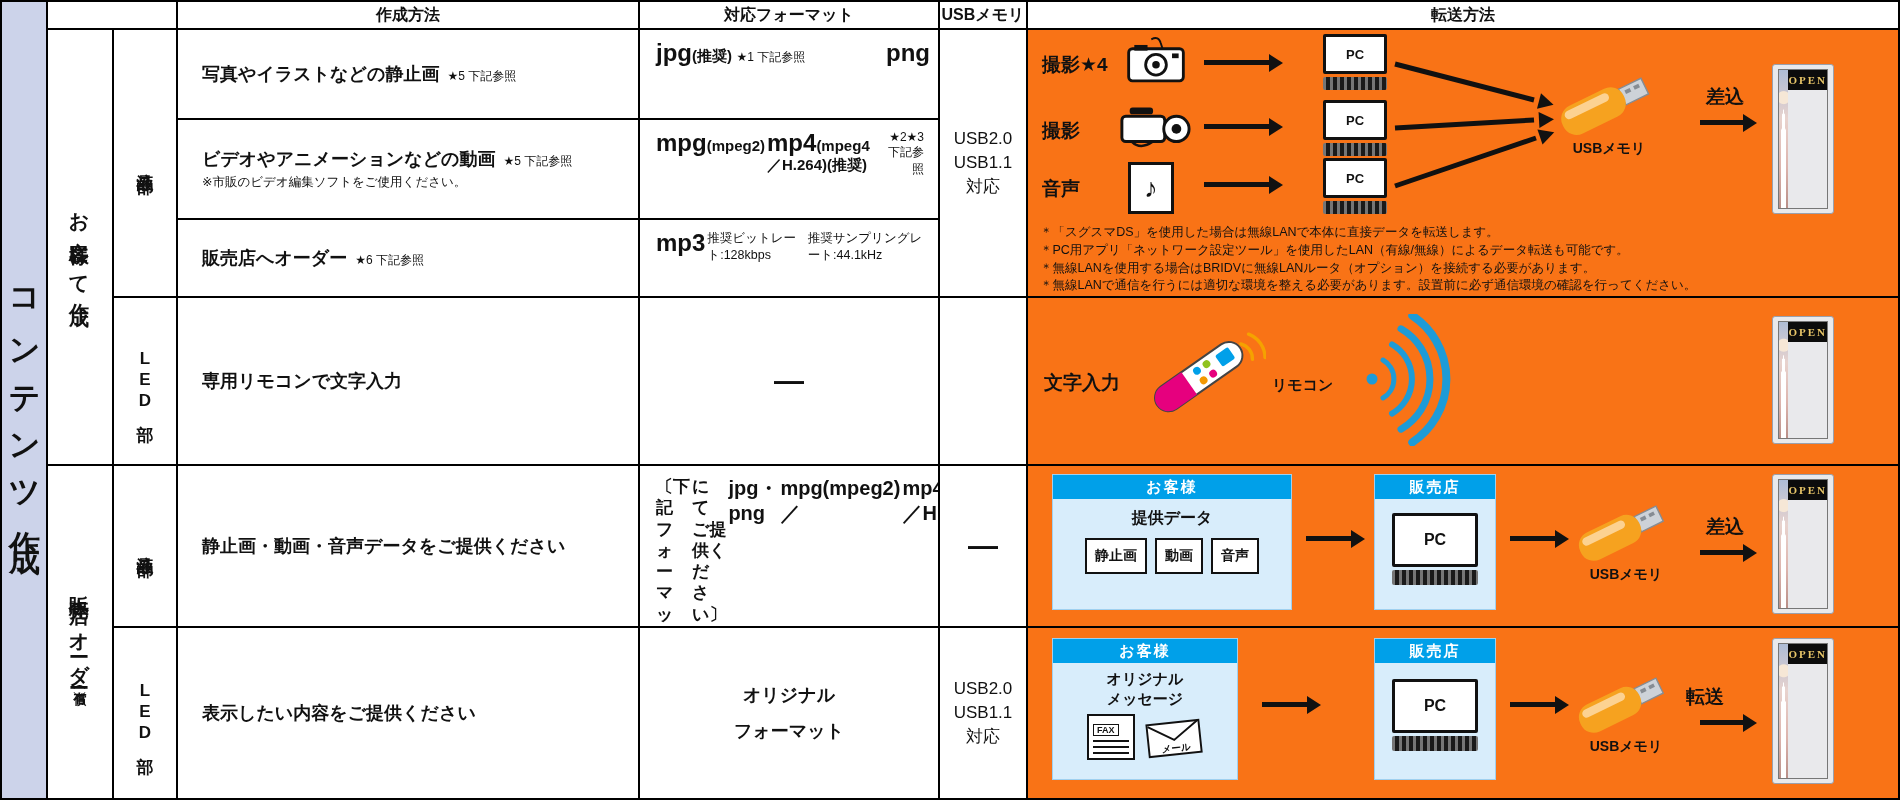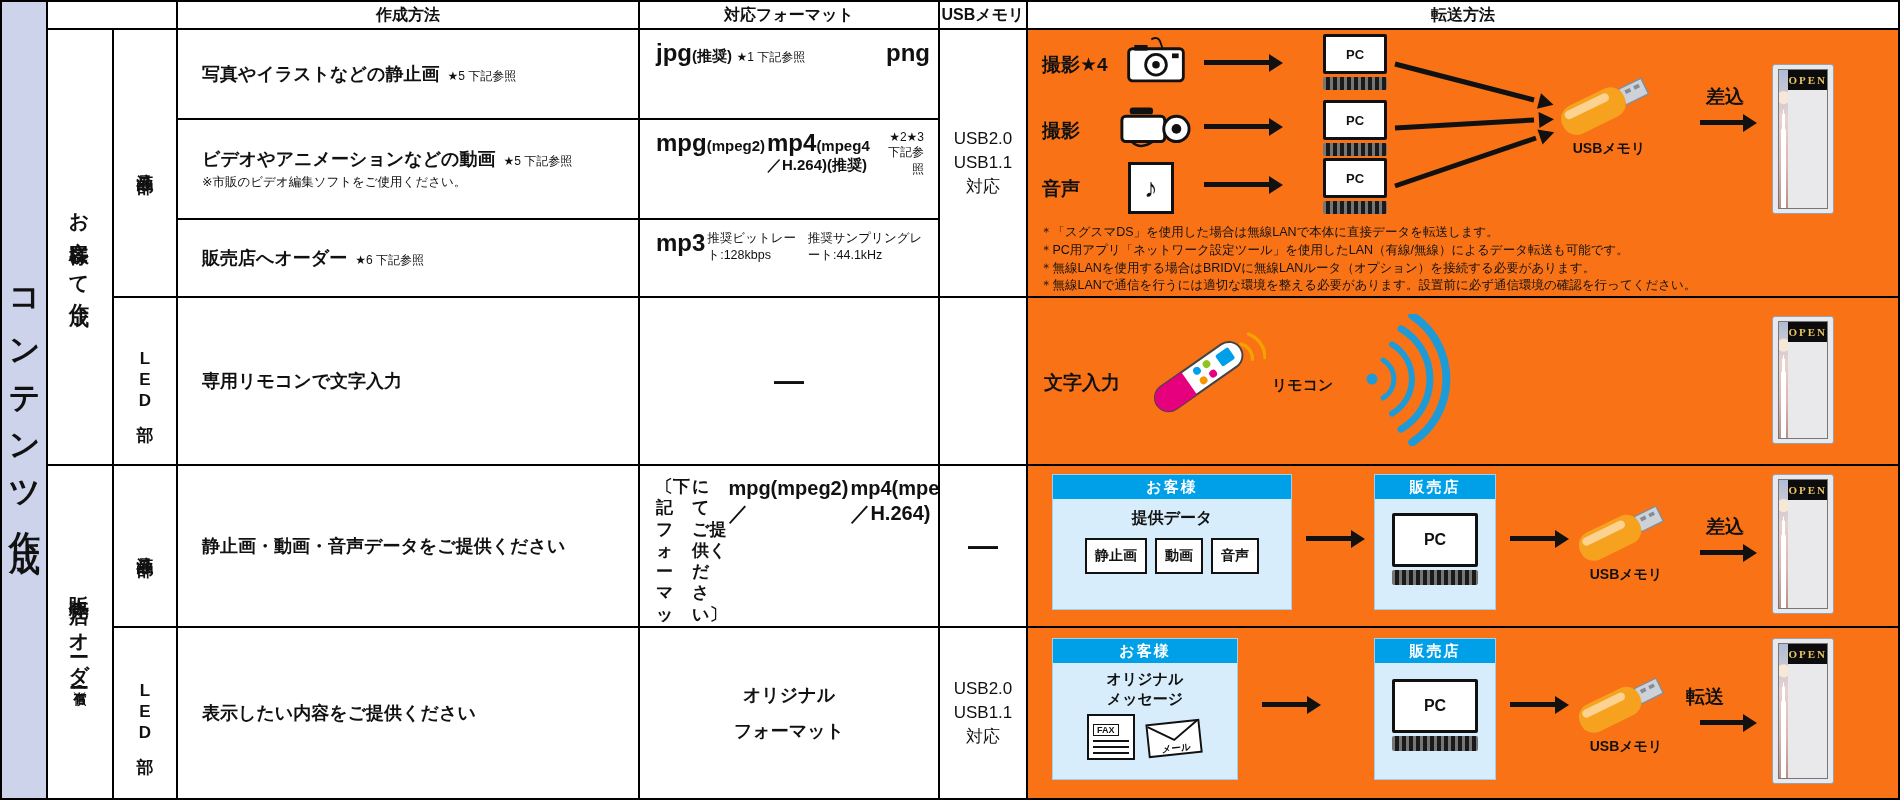--- a/index.html
+++ b/index.html
@@ -173,20 +173,21 @@
     <div class="fmt-big">mp3</div>
     <div class="fmt-sub">推奨ビットレート:128kbps</div>
     <div class="fmt-sub">推奨サンプリングレート:44.1kHz</div>
   </div>
   <div class="cell dashcell" style="grid-column:5/6;grid-row:5/6">
     <span>―</span>
   </div>
   <div class="cell fmt" style="grid-column:5/6;grid-row:6/7">
     <div class="fmt-line">〔下記フォーマット</div>
     <div class="fmt-line">にてご提供ください〕</div>
+    <div class="fmt-line-big">jpg・png</div>
     <div class="fmt-line-big">mpg(mpeg2)／</div>
     <div class="fmt-line-big">mp4(mpeg4／H.264)</div>
     <div class="fmt-line-big">mp3</div>
   </div>
   <div class="cell center2" style="grid-column:5/6;grid-row:7/8">
     <div>オリジナル</div>
     <div>フォーマット</div>
   </div>
 
   <div class="cell usbcell" style="grid-column:6/7;grid-row:2/5">

